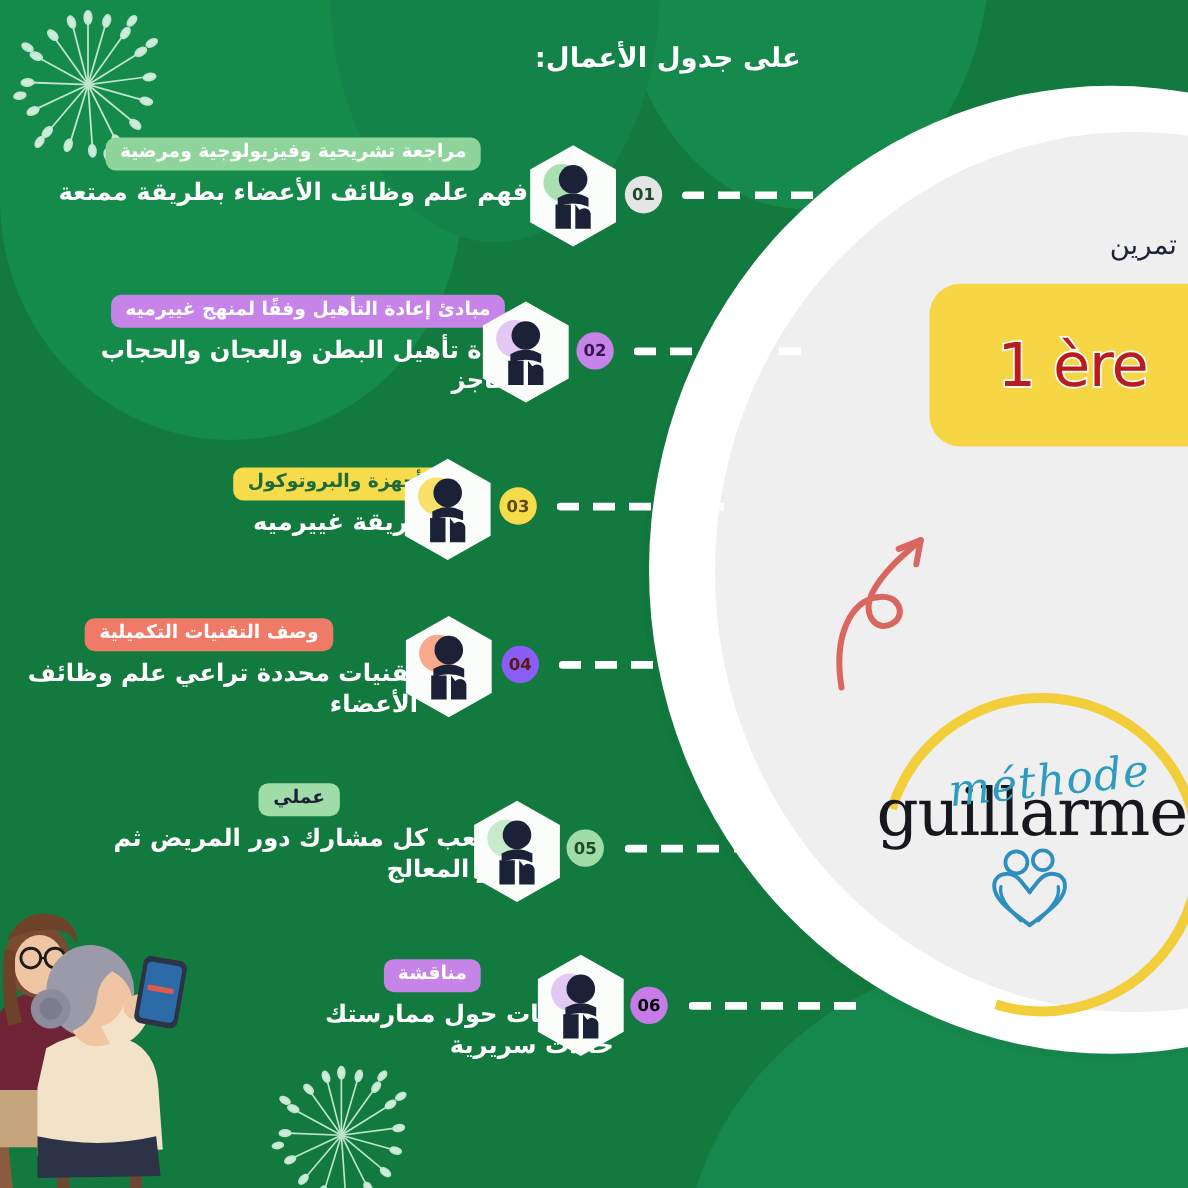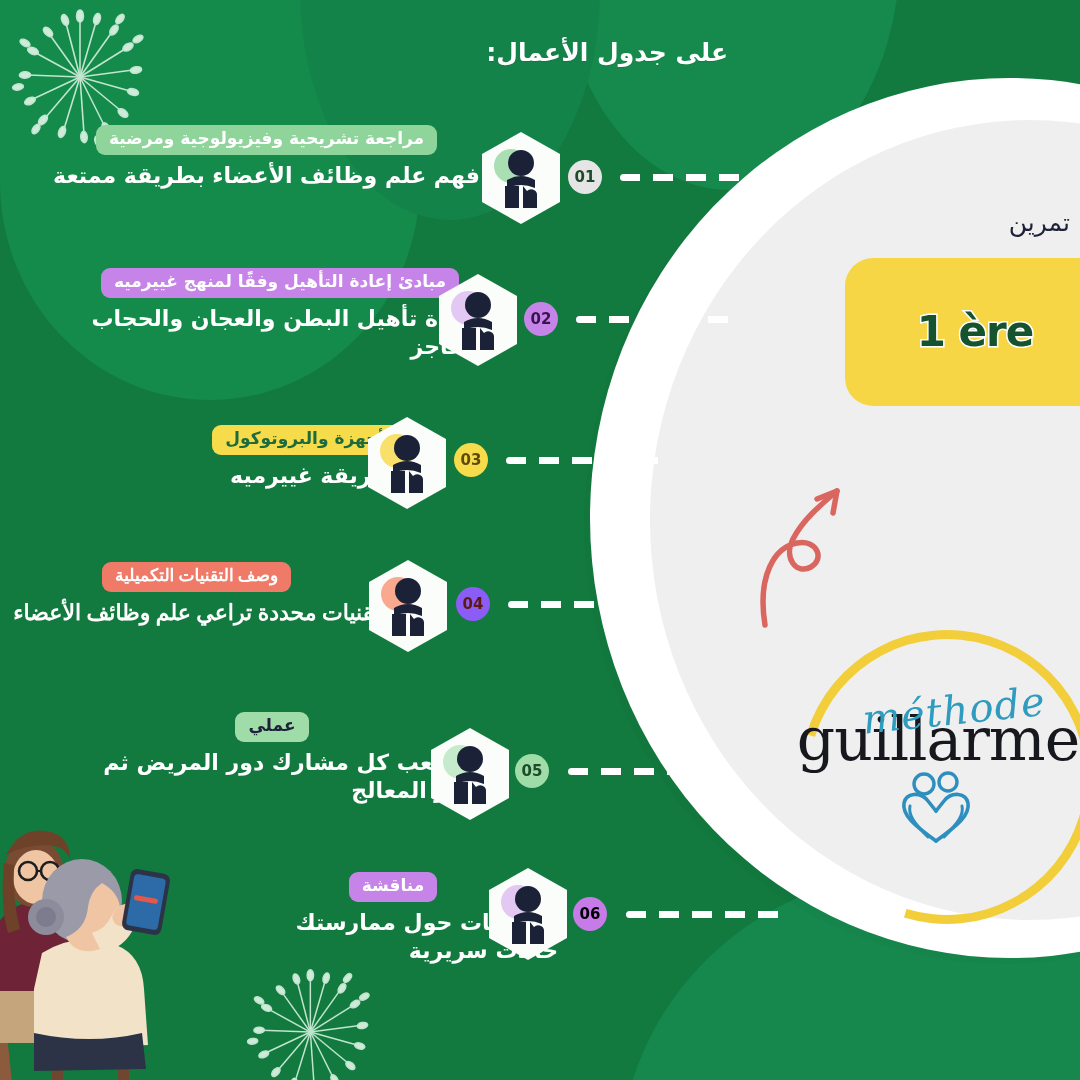--- a/index.html
+++ b/index.html
@@ -77,21 +77,21 @@
   .exercise-label{
     position:absolute;right:10px;top:208px;
     font-size:25px;font-weight:normal;color:#1d2238;direction:rtl;
   }
   .yellow-badge{
     position:absolute;left:845px;top:258px;width:260px;height:148px;
     background:#F6D645;border-radius:28px 0 0 28px;
     display:flex;flex-direction:column;align-items:center;justify-content:center;
   }
   .badge-main{
-    font-size:42px;font-weight:bold;color:#14532d;line-height:1;
+    font-size:55px;font-weight:normal;color:#b91c1c;line-height:1;
     letter-spacing:-1px;
     -webkit-text-stroke:3px #ffffff;paint-order:stroke fill;
     font-family:"DejaVu Sans","Liberation Sans",sans-serif;
   }
   .badge-sub{
     font-size:30px;font-weight:bold;color:#1d2238;direction:rtl;
     margin-top:6px;line-height:1;
   }
 
   
@@ -274,21 +274,21 @@
       <circle cx="34" cy="36" r="17" fill="#F8E06A"></circle>
       <circle cx="44" cy="33" r="13" fill="#1B2238"></circle>
       <path d="M30 50 q14 -8 28 0 l0 8 q-14 -6 -28 0 z" fill="#1B2238"></path>
       <path d="M28 56 l0 22 l14 0 l0 -22 z" fill="#1B2238"></path>
       <path d="M46 56 l0 22 l14 0 l0 -14 a6 6 0 0 0 -10 -3 z" fill="#1B2238"></path>
     </svg>
   </div>
   <div class="numbadge" style="position:absolute;left:454px;top:443px;background:#F6DB4A;color:#5c4a0a;">03</div>
   <div class="dashes" style="position:absolute;left:506px;top:457px;width:160px;"></div>
 
-  <div class="row" style="right:700px;top:562px;font-family:Liberation Serif, serif;">
+  <div class="row" style="right:700px;top:562px;">
     <div class="texts">
       <span class="pill" style="background:#F07A68;color:#FFFFFF;">وصف التقنيات التكميلية</span>
       <span class="desc" style="max-width:380px;">تقنيات محددة تراعي علم وظائف الأعضاء</span>
     </div>
   </div>
   <div style="position:absolute;left:364px;top:558px;">
     <svg width="88" height="96" viewBox="0 0 88 96">
       <path d="M44 2 L83 24 L83 72 L44 94 L5 72 L5 24 Z" fill="#FBFDFB"></path>
       <circle cx="34" cy="36" r="17" fill="#F8A98E"></circle>
       <circle cx="44" cy="33" r="13" fill="#1B2238"></circle>

